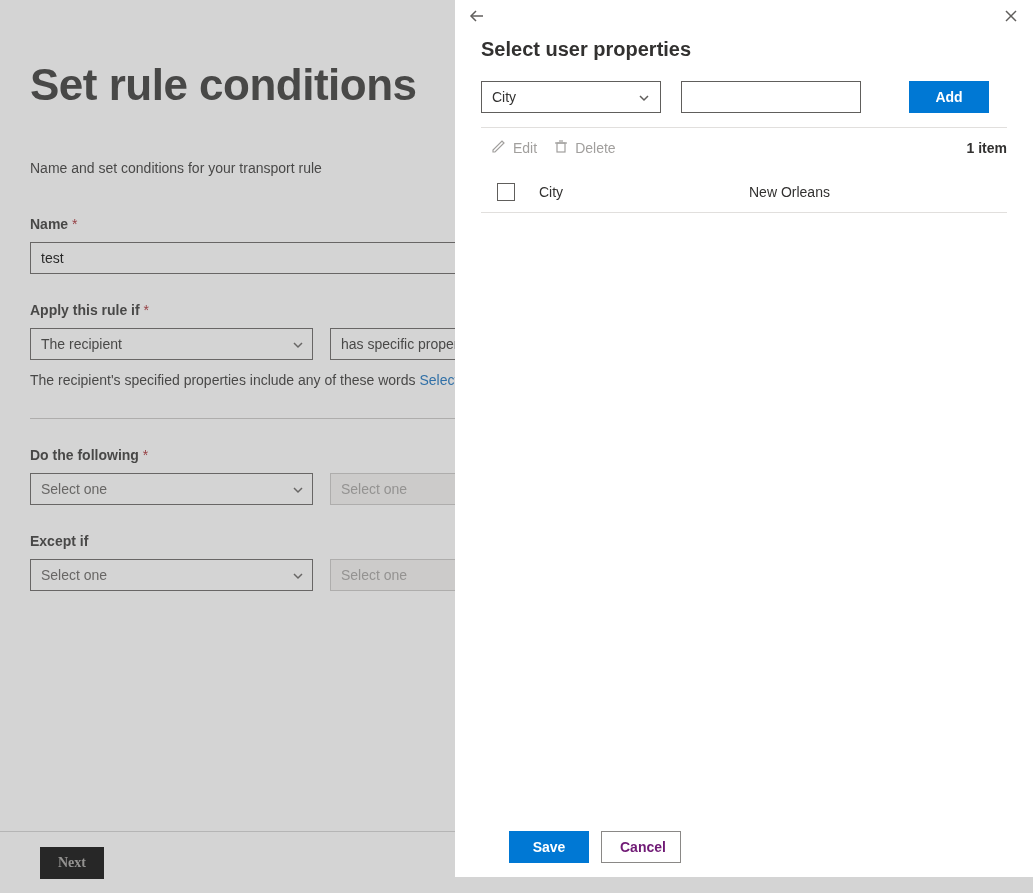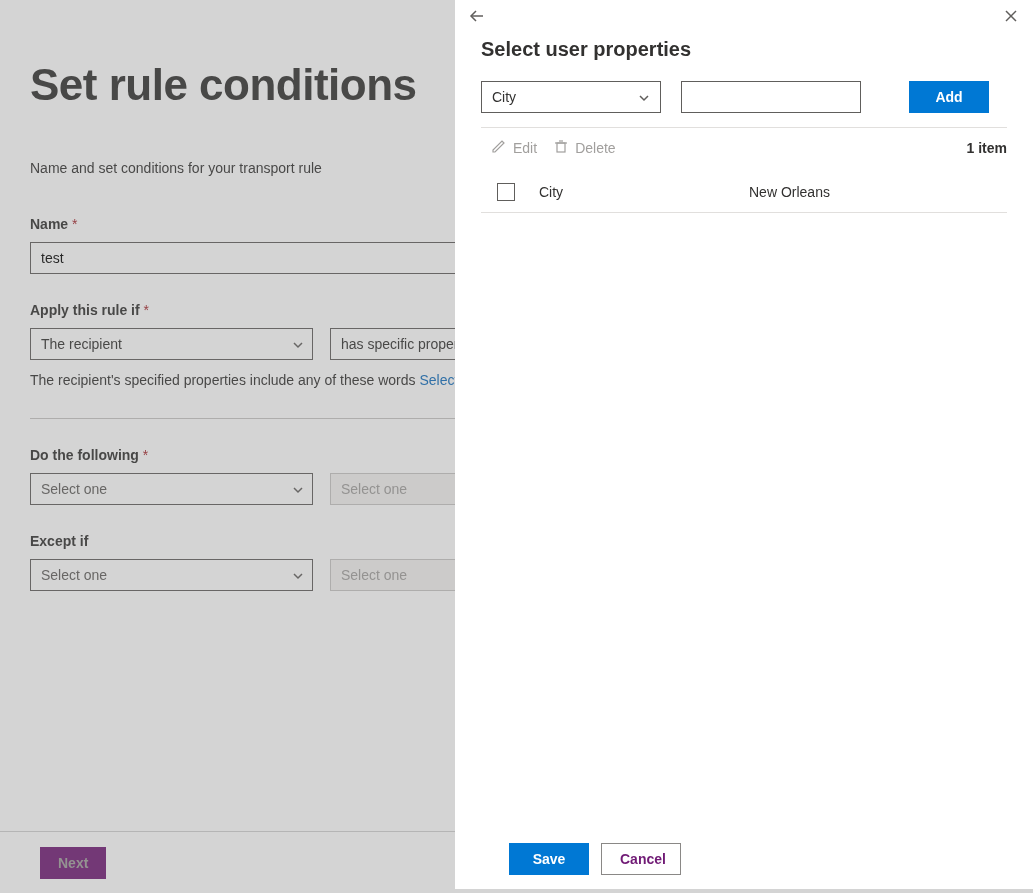--- a/index.html
+++ b/index.html
@@ -99,35 +99,35 @@
     align-items: center;
   }
   .btn {
     height: 32px;
     padding: 0 18px;
     font-size: 14px;
     font-weight: 600;
     border: none;
     cursor: pointer;
   }
-  .btn.disabled { background:#701a75; color:#a19f9d; cursor:default; }
+  .btn.disabled { background:#000000; color:#a19f9d; cursor:default;font-family:Liberation Serif, serif; }
   .btn.primary { background:#0078d4; color:#fff;margin-left:28px; }
   .btn.secondary { background:#fff; border:1px solid #8a8886; color:#701a75; }
 
   
   .scrim {
     position: absolute;
     inset: 0;
     background: rgba(120,120,120,0.32);
   }
 
   
   .panel {
     position: absolute;
-    top: 0; right: 0; bottom: 4px;
+    top: 0; right: 0; bottom: 16px;
     width: 578px;
     background: #fff;
     display: flex;
     flex-direction: column;
   }
   .panel-top {
     height: 28px;
     padding: 6px 10px 0 10px;
     display: flex;
     align-items: center;

